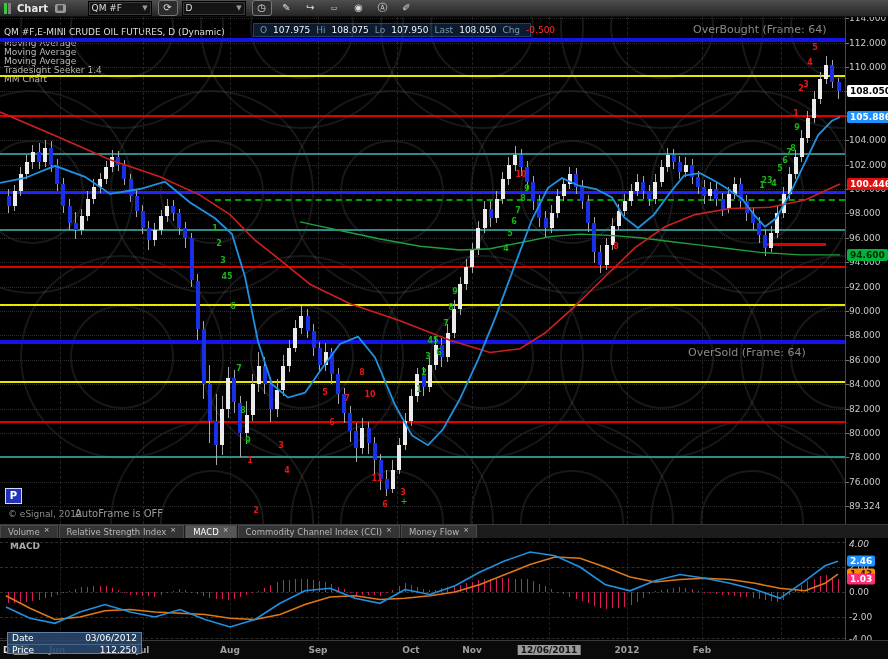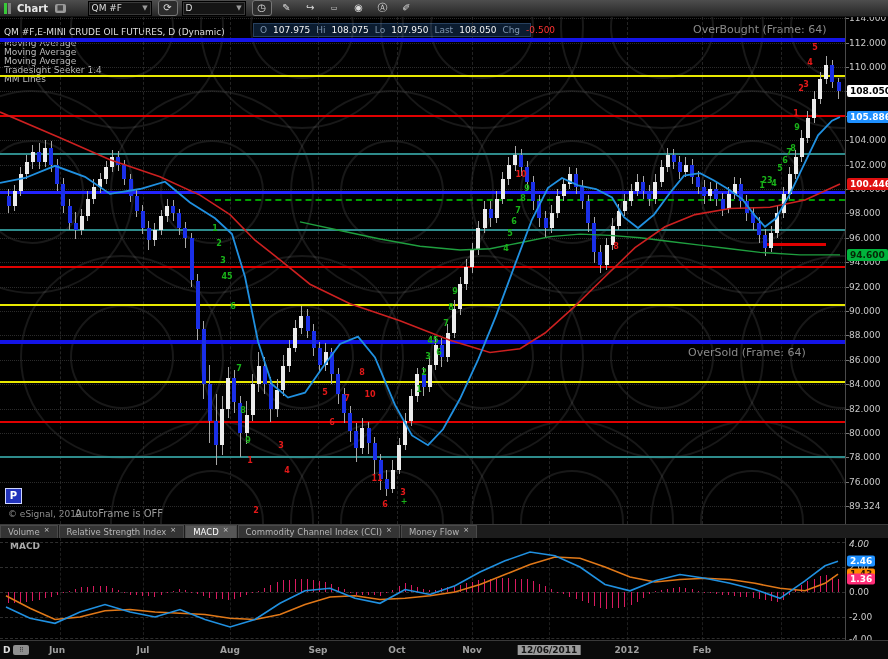--- a/index.html
+++ b/index.html
@@ -109,21 +109,21 @@
     <span class="tbtn">Ⓐ</span>
     <span class="tbtn">✐</span>
   </div>
 
   <div id="chart">
     <div class="legend" style="top:10px;color:#dcdcdc">QM #F,E-MINI CRUDE OIL FUTURES, D (Dynamic)</div>
     <div class="legend" style="top:21px">Moving Average</div>
     <div class="legend" style="top:30px">Moving Average</div>
     <div class="legend" style="top:39px">Moving Average</div>
     <div class="legend" style="top:48px">Tradesight Seeker 1.4</div>
-    <div class="legend" style="top:57px">MM Lines</div>
+    <div class="legend" style="top:57px">MM Chart</div>
 
     <div id="quotebar">
       <span class="ql">O</span>
       <span class="qv">107.975</span>
       <span class="ql">Hi</span>
       <span class="qv">108.075</span>
       <span class="ql">Lo</span>
       <span class="qv">107.950</span>
       <span class="ql">Last</span>
       <span class="qv">108.050</span>
@@ -782,32 +782,42 @@
       </svg>
     </div>
   <div id="macdaxis">
       <div class="ytick" style="top: 1px; font-style: italic;">4.00</div>
       <div class="ytick" style="top: 24px;">2.00</div>
       <div class="ytick" style="top: 49px;">0.00</div>
       <div class="ytick" style="top: 74px;">-2.00</div>
       <div class="ytick" style="top: 96px;">-4.00</div>
       <div class="mbadge" style="top: 23.25px; background: rgb(30, 144, 255); color: rgb(255, 255, 255);">2.46</div>
       <div class="mbadge" style="top: 36.125px; background: rgb(255, 138, 0); color: rgb(43, 20, 0);">1.43</div>
-      <div class="mbadge" style="top: 41.125px; background: rgb(255, 45, 120); color: rgb(255, 255, 255);">1.36</div>
+      <div class="mbadge" style="top: 41.125px; background: rgb(255, 45, 120); color: rgb(255, 255, 255);">1.03</div>
     </div>
 
   <div id="xaxis">
       <div class="xlab" style="left: 57px;">Jun</div>
       <div class="xlab" style="left: 143px;">Jul</div>
       <div class="xlab" style="left: 230px;">Aug</div>
       <div class="xlab" style="left: 318px;">Sep</div>
-      <div class="xlab" style="left: 397px; text-align: right;">Oct</div>
+      <div class="xlab" style="left: 411px; text-align: right;">Oct</div>
       <div class="xlab" style="left: 472px;">Nov</div>
       <div class="xlab hl" style="left: 549px;">12/06/2011</div>
       <div class="xlab" style="left: 627px;">2012</div>
       <div class="xlab" style="left: 702px;">Feb</div>
     </div>
 
+  <div id="datatip">
+    <div class="row">
+        <span>Date</span>
+        <span>03/06/2012</span>
+      </div>
+    <div class="row">
+        <span>Price</span>
+        <span>112.250</span>
+      </div>
+  </div>
   <div id="dtool">
     <span class="dlab">D</span>
     <span class="dbtn">⠿</span>
   </div>
 </div>
 
 </body></html>

